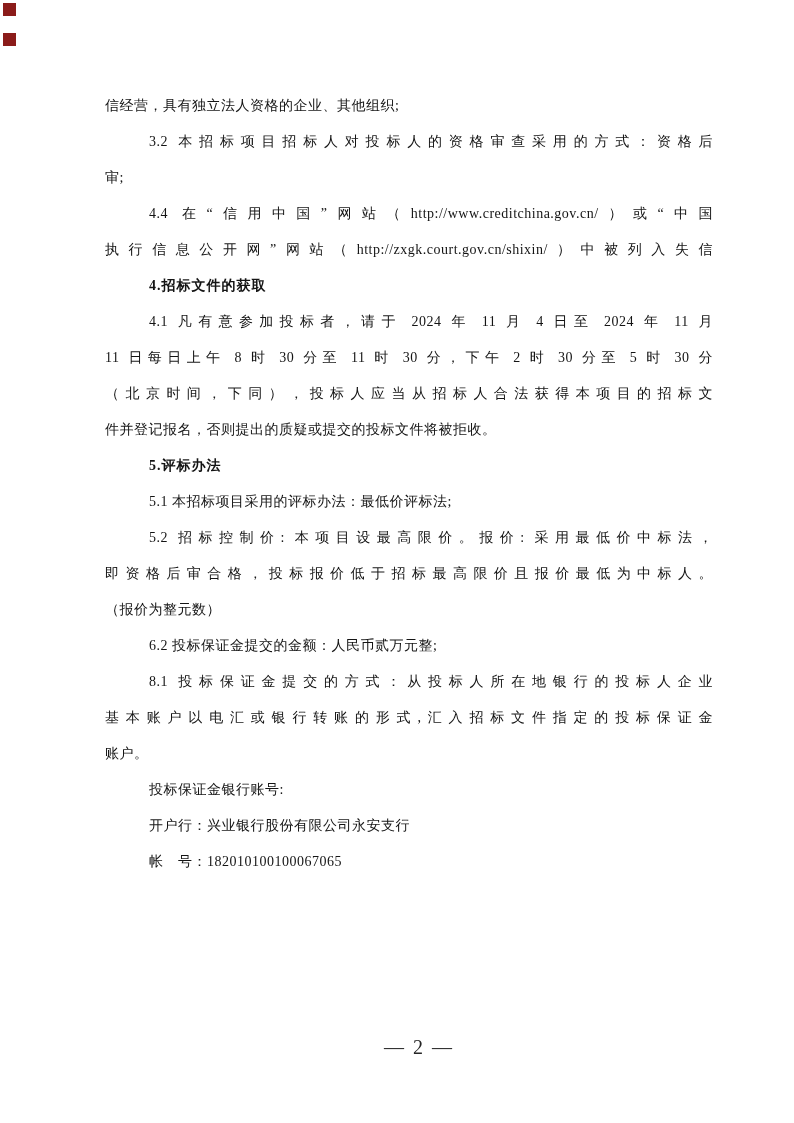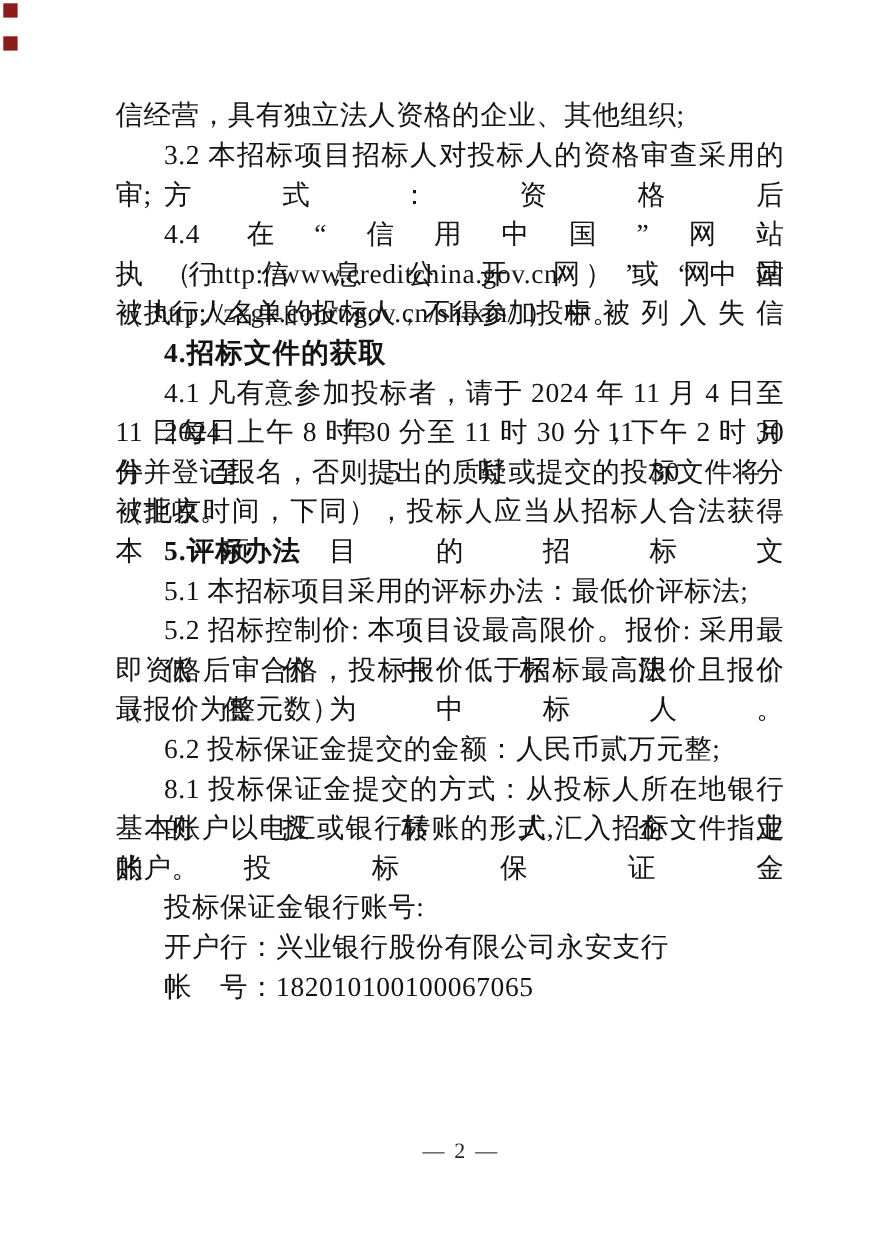--- a/index.html
+++ b/index.html
@@ -22,21 +22,21 @@
     background: #8b1c1a;
   }
   .corner-marker.m1 { top: 3px; }
   .corner-marker.m2 { top: 33px; }
   .content {
     position: absolute;
     left: 105px; top: 88px;
     width: 608px;
   }
   .line {
-    font-size: 25px;
+    font-size: 14px;
     line-height: 36px;
     height: 36px;
     text-align: left;
     letter-spacing: 0.5px;
     white-space: normal;
   }
   .line.just {
     text-align: justify;
     text-align-last: justify;
     text-justify: inter-character;
@@ -63,26 +63,25 @@
 
 <div class="page">
   <div class="corner-marker m1"></div>
   <div class="corner-marker m2"></div>
   <div class="content" id="content">
       <div class="line">信经营，具有独立法人资格的企业、其他组织;</div>
       <div class="line indent just">3.2 本招标项目招标人对投标人的资格审查采用的方式：资格后</div>
       <div class="line">审;</div>
       <div class="line indent just">4.4 在“信用中国”网站（http://www.creditchina.gov.cn/）或“中国</div>
       <div class="line just">执行信息公开网”网站（http://zxgk.court.gov.cn/shixin/）中被列入失信</div>
-      <div class="line">被执行人名单的投标人，不得参加投标。</div>
       <div class="line indent heading">4.招标文件的获取</div>
       <div class="line indent just">4.1 凡有意参加投标者，请于 2024 年 11 月 4 日至 2024 年 11 月</div>
       <div class="line just">11 日每日上午 8 时 30 分至 11 时 30 分，下午 2 时 30 分至 5 时 30 分</div>
+      <div class="line just">（北京时间，下同），投标人应当从招标人合法获得本项目的招标文</div>
       <div class="line">件并登记报名，否则提出的质疑或提交的投标文件将被拒收。</div>
-      <div class="line just">（北京时间，下同），投标人应当从招标人合法获得本项目的招标文</div>
       <div class="line indent heading">5.评标办法</div>
       <div class="line indent">5.1 本招标项目采用的评标办法：最低价评标法;</div>
       <div class="line indent just">5.2 招标控制价: 本项目设最高限价。报价: 采用最低价中标法，</div>
       <div class="line just">即资格后审合格，投标报价低于招标最高限价且报价最低为中标人。</div>
       <div class="line">（报价为整元数）</div>
       <div class="line indent">6.2 投标保证金提交的金额：人民币贰万元整;</div>
       <div class="line indent just">8.1 投标保证金提交的方式：从投标人所在地银行的投标人企业</div>
       <div class="line just">基本账户以电汇或银行转账的形式,汇入招标文件指定的投标保证金</div>
       <div class="line">账户。</div>
       <div class="line indent">投标保证金银行账号:</div>

